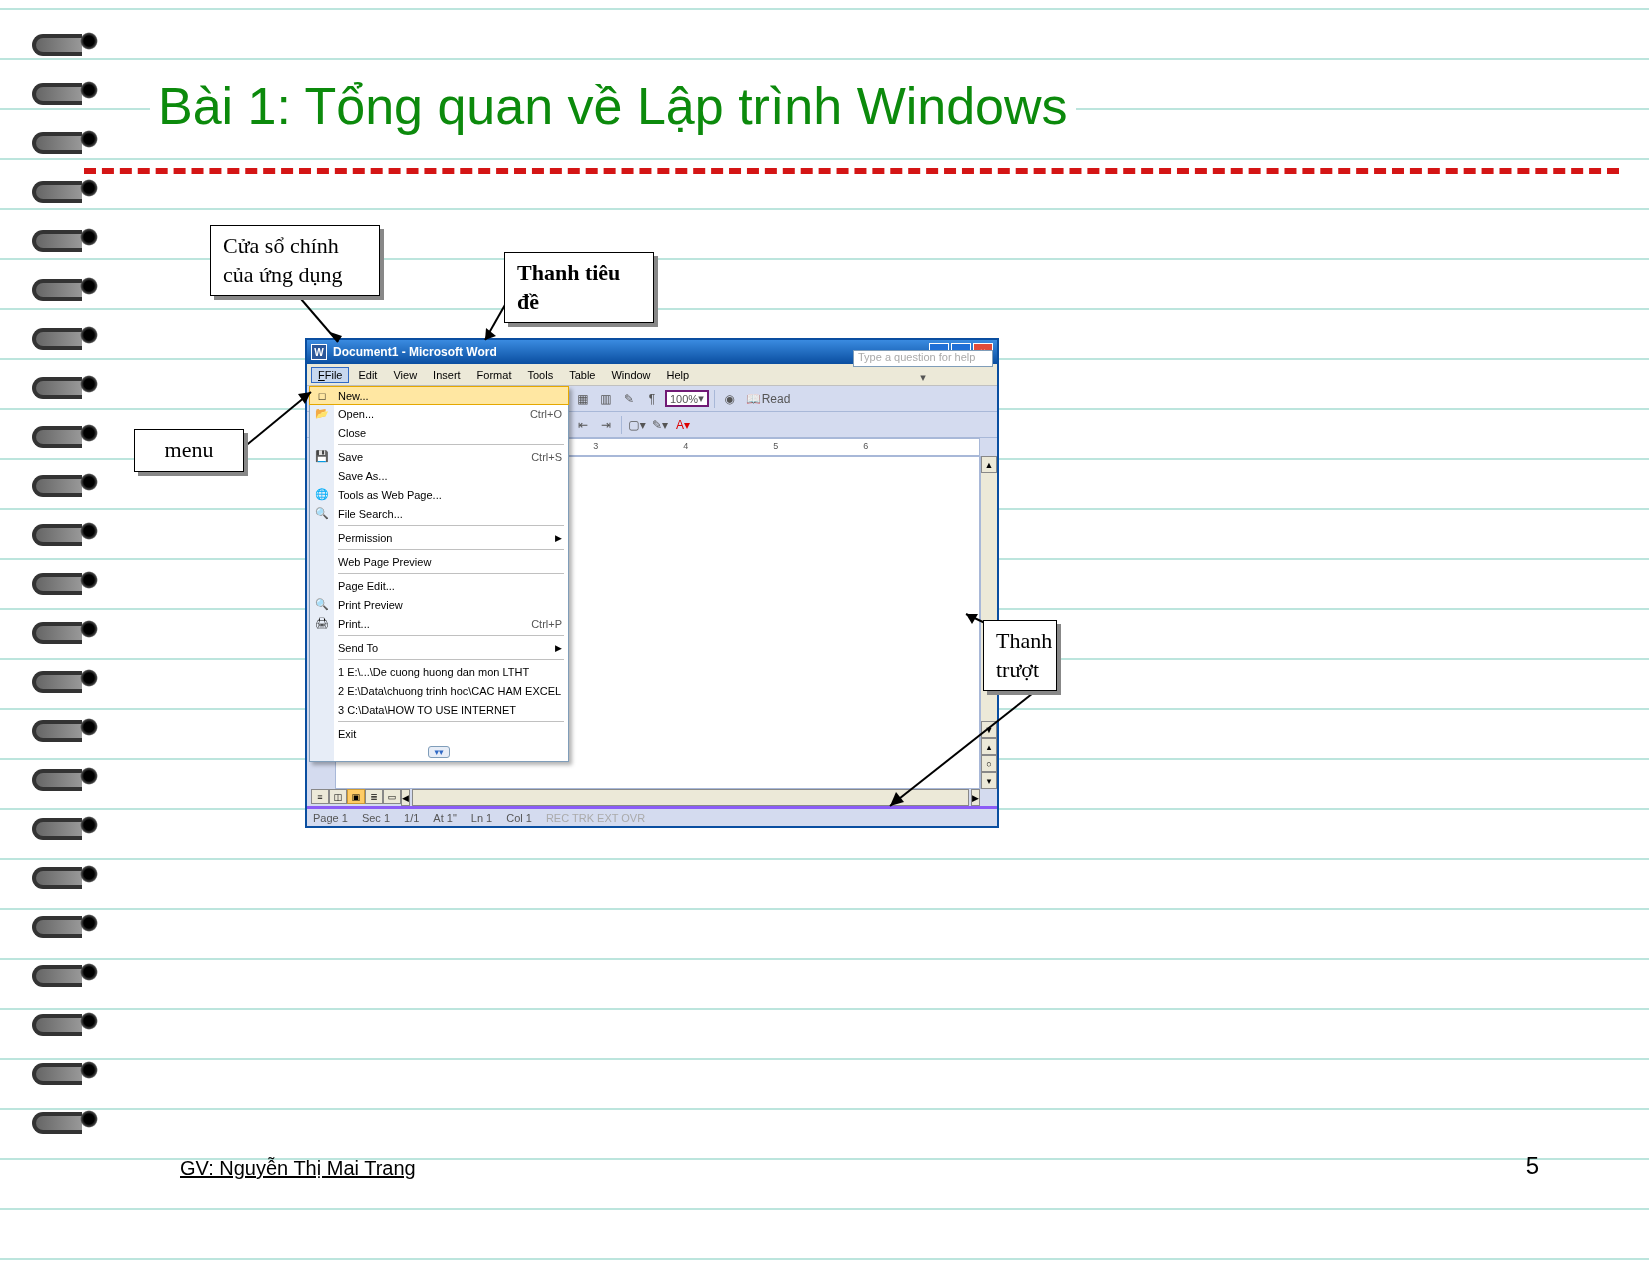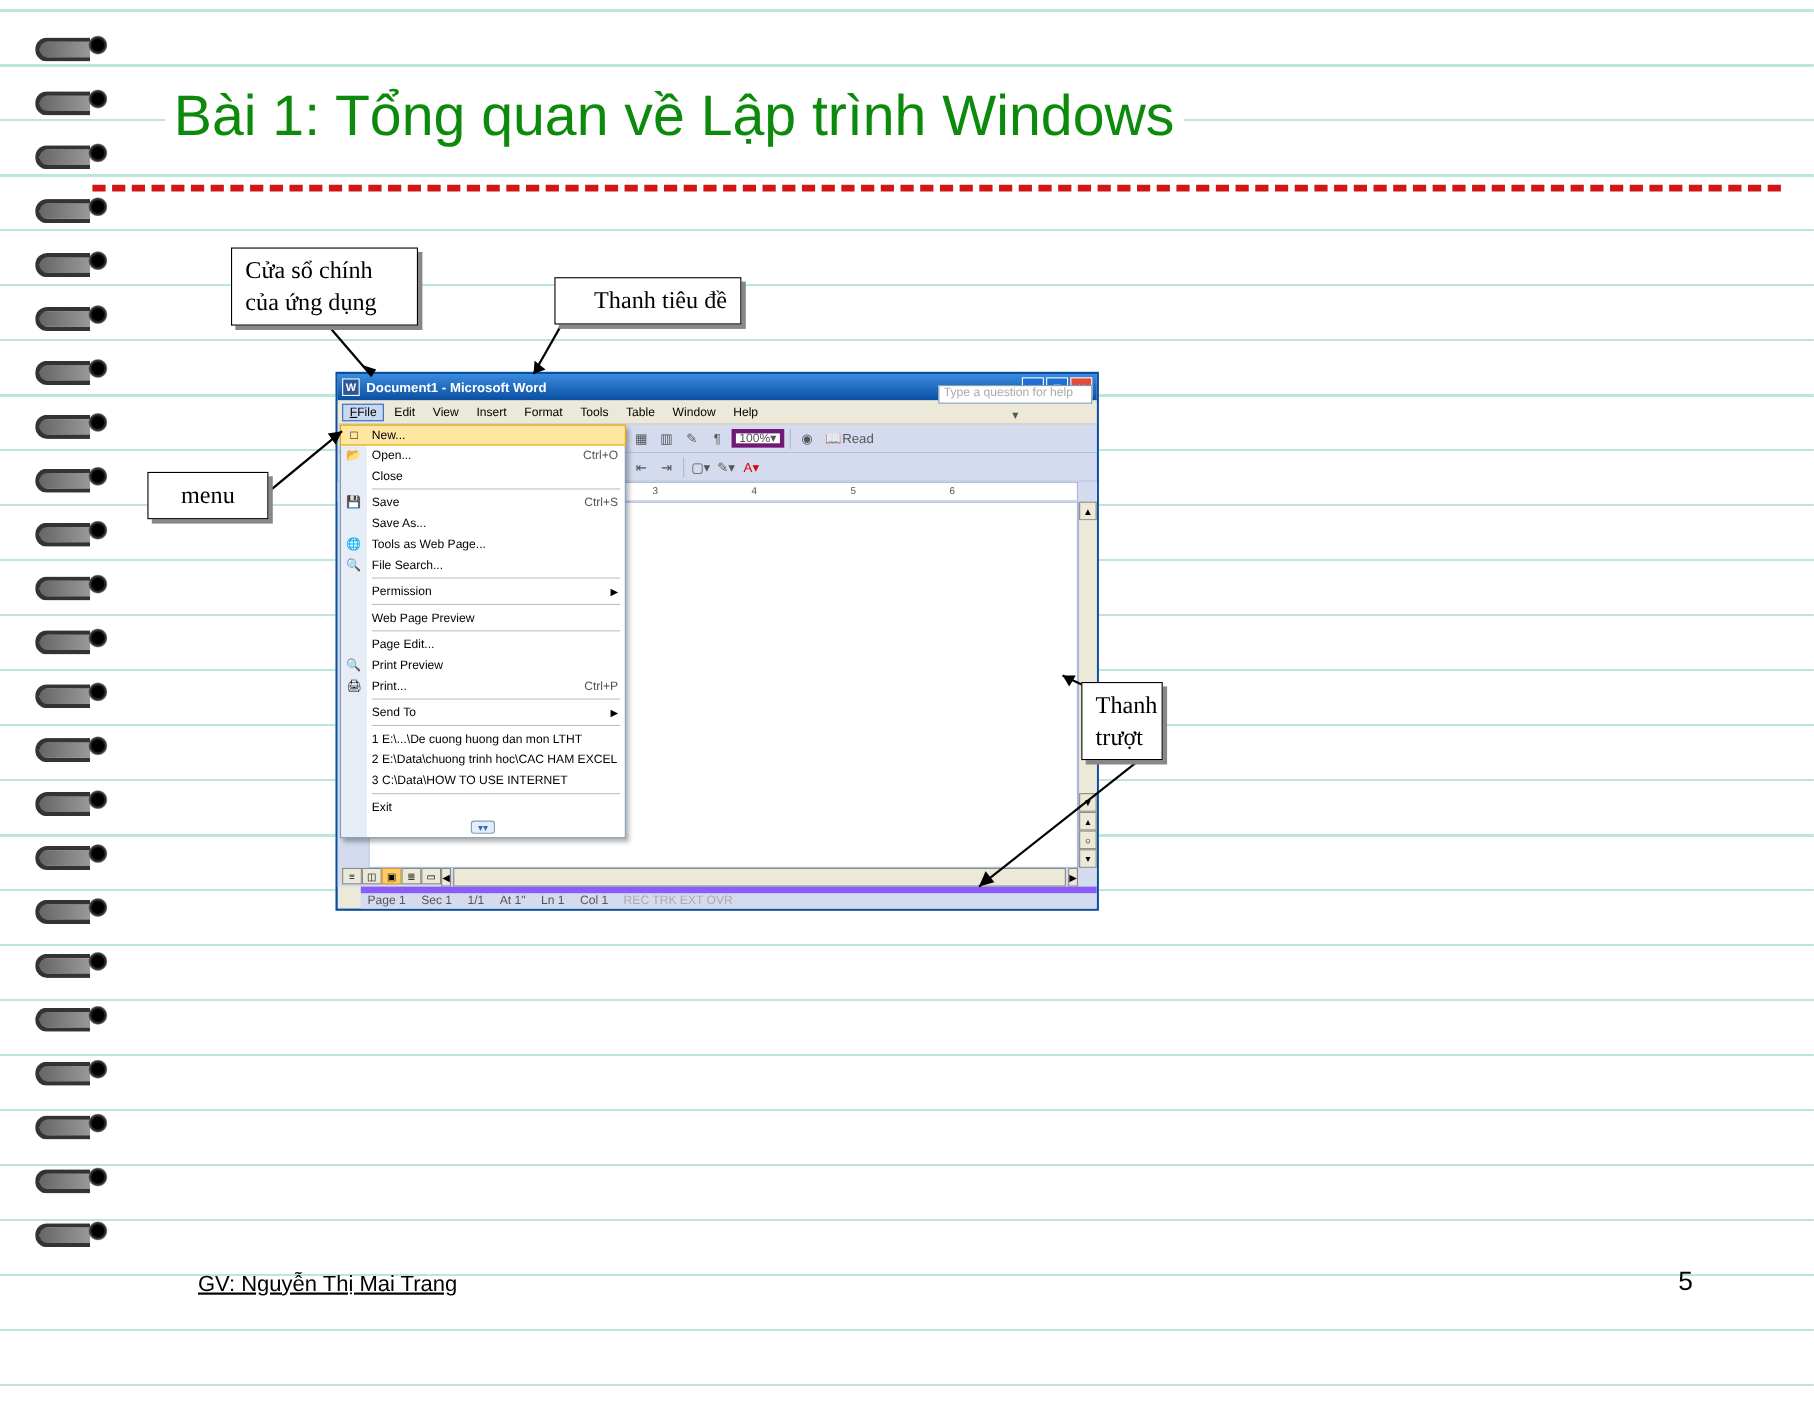--- a/index.html
+++ b/index.html
@@ -45,21 +45,21 @@
   .dashed-rule {
     position: absolute; left: 84px; right: 30px; top: 168px; border-top: 6px dashed #d41515; z-index: 3;
   }
   
   .callout {
     position: absolute; background: #fff; border: 1px solid #000; box-shadow: 4px 4px 0 #888;
     padding: 6px 12px; font-family: "Times New Roman", serif; font-size: 22px; z-index: 6;
     line-height: 1.3;
   }
   .callout-app { left: 210px; top: 225px; width: 170px; }
-  .callout-title { left: 504px; top: 252px; width: 170px; text-align: right; }
+  .callout-title { left: 504px; top: 252px; width: 150px; text-align: left; font-weight: bold; }
   .callout-menu { left: 134px; top: 429px; width: 110px; text-align: center; }
   .callout-scroll { left: 983px; top: 620px; width: 74px; }
   
   .arrow { position: absolute; z-index: 5; }
   .arrow svg line { stroke:#000; stroke-width:2; }
   .arrow svg polygon { fill:#000; }
   
   .word-window {
     position: absolute; left: 305px; top: 338px; width: 694px; height: 490px;
     border: 2px solid #0a4ea0; background: #ece9d8; z-index: 4;
@@ -83,37 +83,37 @@
   .help-input { width:140px; height:17px; border:1px solid #7f9db9; background:#fff; color:#aaa; font-size:11px; padding:0 4px;}
   .help-dd { color:#555;}
   .help-close { color:#555; padding:0 4px;}
   .toolbar {
     height: 26px; background:#d4dbef; border-bottom:1px solid #a8b8d8; display:flex; align-items:center;
     padding: 0 4px; gap: 3px; color:#555;
   }
   .tool-btn { width:20px; height:20px; display:flex; align-items:center; justify-content:center; font-size:12px;}
   .tool-sep { width:1px; height:18px; background:#a8b8d8; margin:0 2px;}
   .tool-wide { width:auto; padding:0 4px;}
-  .toolbar .zoom-box { border:4px solid #701a75; background:#fff; padding:0 3px; height:17px; display:flex; align-items:center; font-size:11px;}
+  .toolbar .zoom-box { border:2px solid #701a75; background:#fff; padding:0 3px; height:17px; display:flex; align-items:center; font-size:11px;}
   .ruler-row { height:18px; background:#fff; display:flex;}
   .ruler-corner{ width:28px; background:#d4dbef;}
   .ruler { flex:1; background:#fff; border:1px solid #a8b8d8; position:relative; font-size:9px; color:#555;}
   .ruler-num { position:absolute; top:2px; }
   .doc-area { flex:1; display:flex; }
   .left-gutter { width:28px; background:#d4dbef; }
   .doc-canvas { flex:1; background:#fff; border:1px solid #a8b8d8; position:relative;}
   .vscroll { width:17px; background:#d4dbef; border-left:1px solid #a8b8d8; display:flex; flex-direction:column;}
   .scroll-btn { height:17px; border:1px solid #888; background:#ece9d8; display:flex; align-items:center; justify-content:center; font-size:9px;}
   .scroll-track { flex:1; background:#ece9d8;}
   .hscroll-row { height:17px; display:flex; background:#d4dbef;}
   .view-btns { display:flex; padding-left:4px; gap:0;}
   .view-btn { width:18px; height:15px; border:1px solid #888; background:#ece9d8; font-size:9px; display:flex; align-items:center; justify-content:center;}
   .view-btn.active{ background:#ffcc66; border-color:#cc9933;}
   .hscroll-track{ flex:1; border:1px solid #888; background:#ece9d8; margin:0 2px;}
-  .statusbar { height:20px; background:#d4dbef; border-top:6px solid #8b5cf6; display:flex; align-items:center; padding:0 6px; gap:14px; font-size:11px; color:#555;margin-left:21px;}
+  .statusbar { height:20px; background:#d4dbef; border-top:3px solid #8b5cf6; display:flex; align-items:center; padding:0 6px; gap:14px; font-size:11px; color:#555;}
   .statusbar .dim { color:#aaa;}
   
   .dropdown {
     position: absolute; left: 2px; top: 46px; width: 260px;
     background: linear-gradient(to right,#e7edf7 0, #e7edf7 24px, #fff 24px, #fff 100%);
     border:1px solid #7f9db9; box-shadow: 3px 3px 4px rgba(0,0,0,.3);
     z-index: 10;
   }
   .dd-item { display:flex; align-items:center; height:19px; padding:0 6px 0 28px; position:relative; font-size:11px; color:#000;}
   .dd-item.hot { background:#ffe7a2; border:1px solid #e5a800; margin:-1px;}

